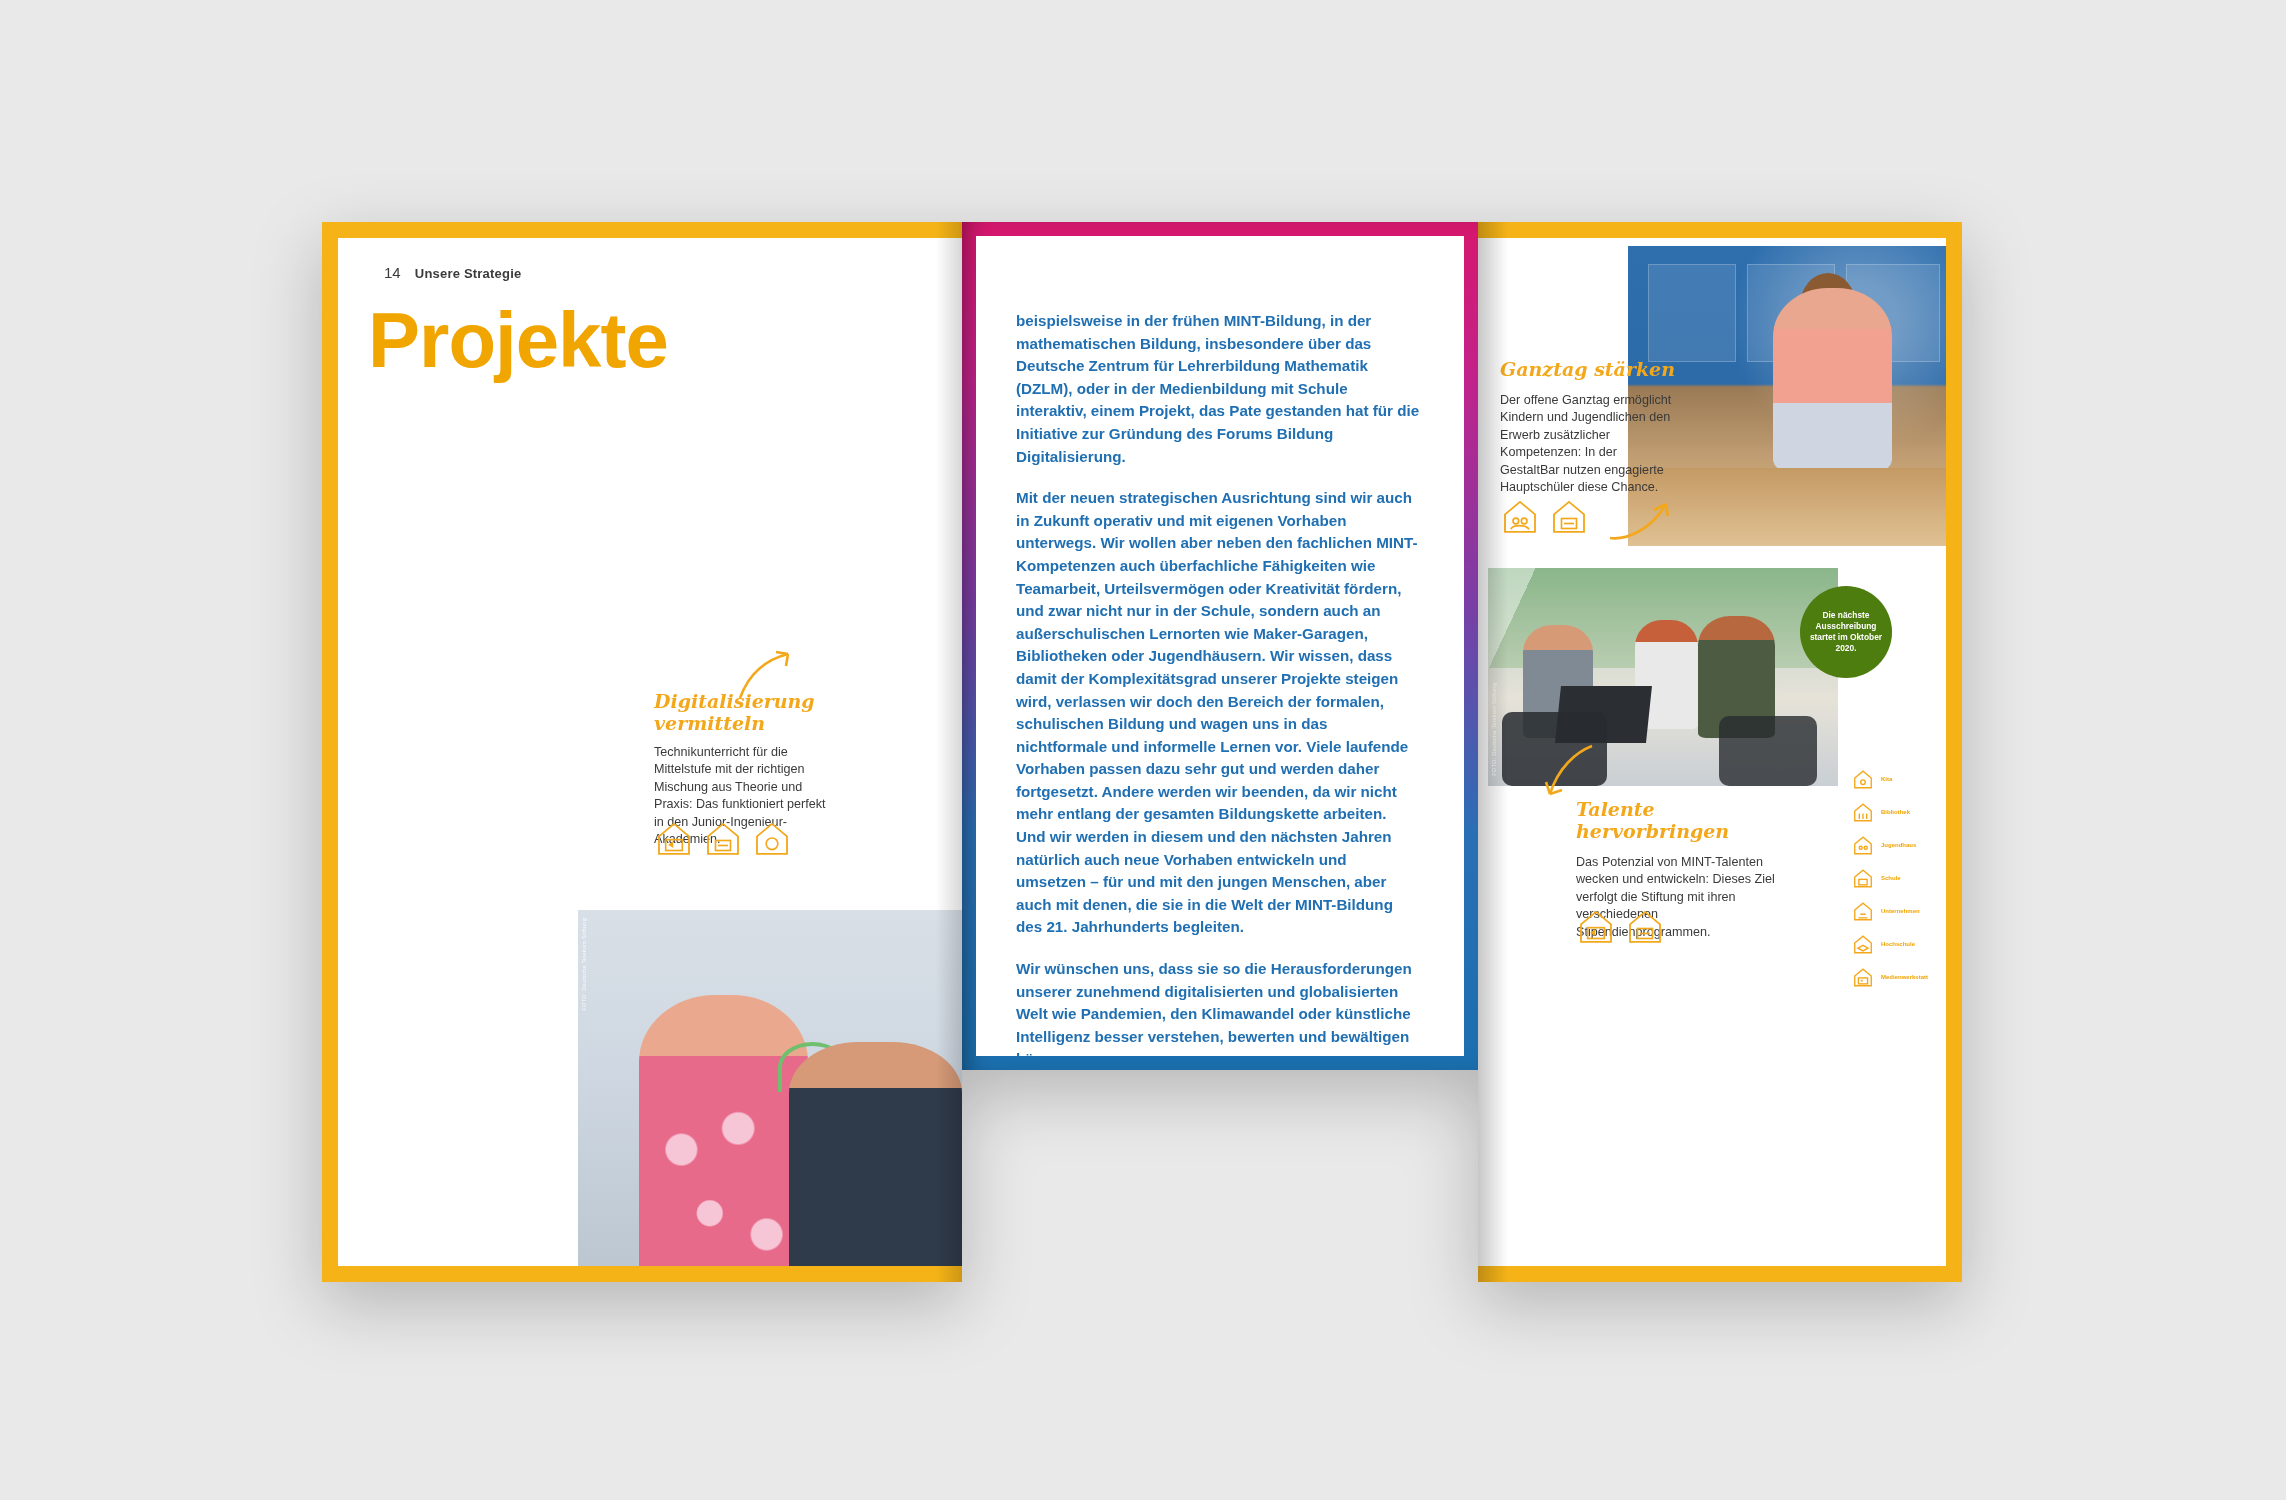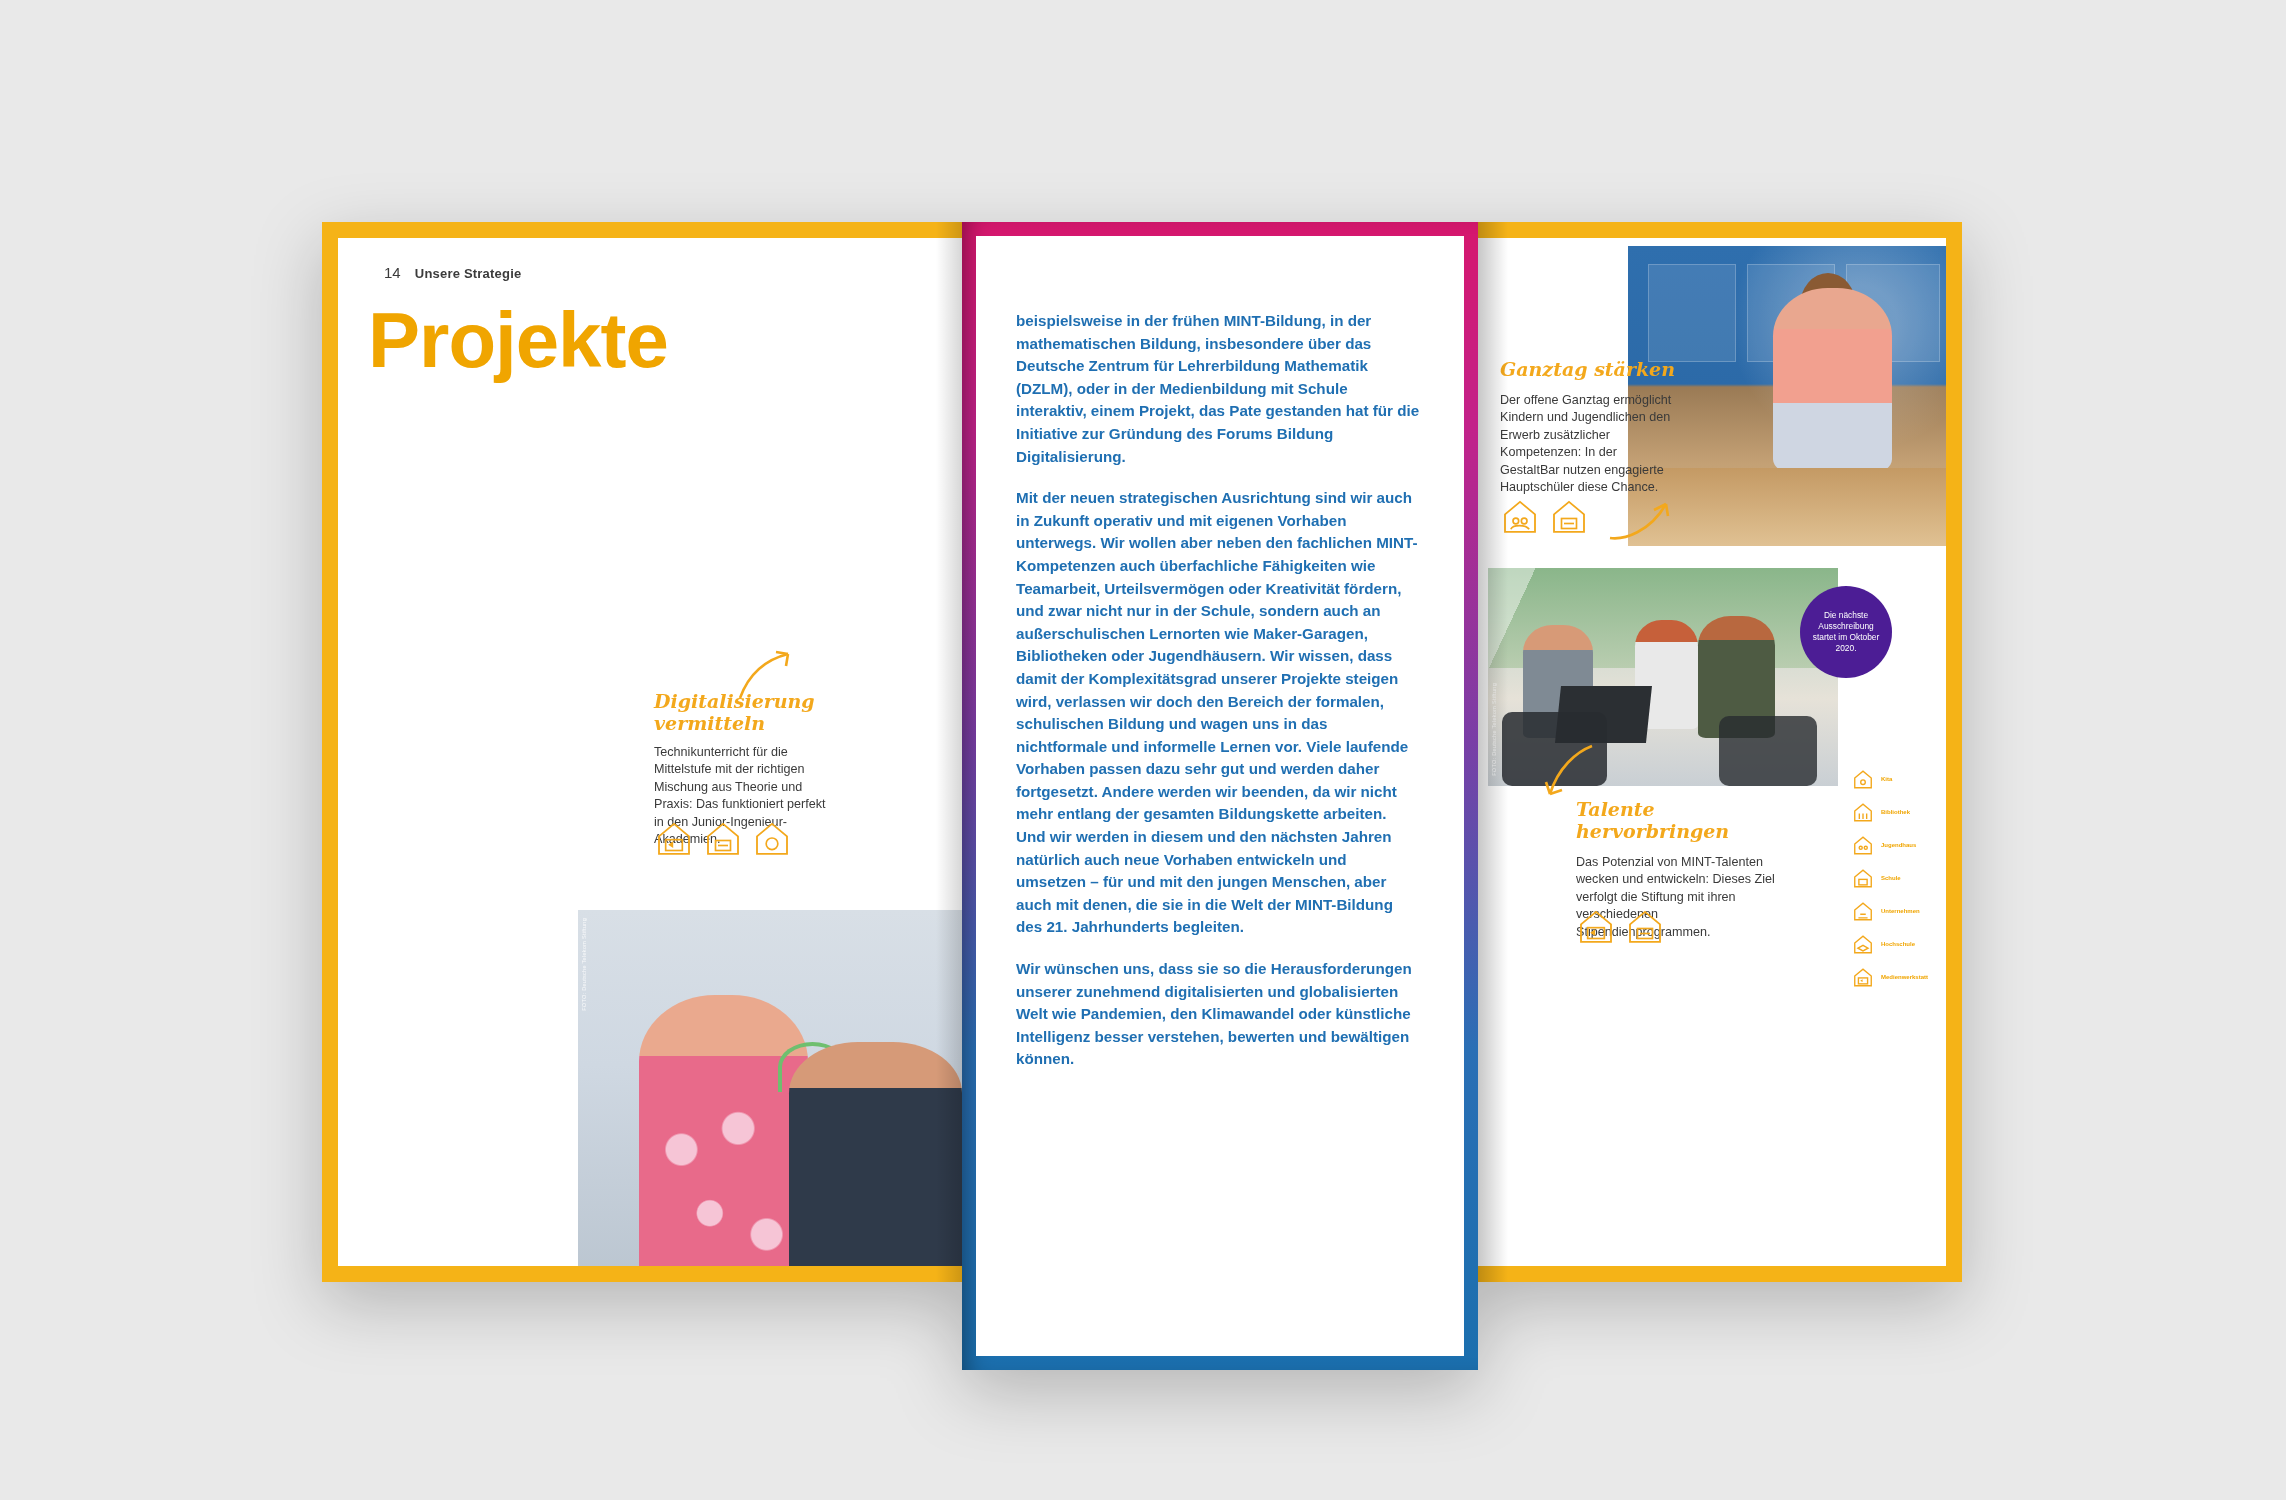--- a/index.html
+++ b/index.html
@@ -45,21 +45,21 @@
     left: 16px; top: 16px; right: 0; bottom: 16px;
     background: #ffffff;
     overflow: hidden;
     padding-left: 48px;
   }
 
   
   .page-mid {
     position: relative;
     width: 516px;
-    height: 1148px;
+    height: 848px;
     background: linear-gradient(to bottom, #d6176d 0%, #c2228a 18%, #7a3ea6 45%, #2a6fb5 72%, #1b6fae 100%);
     overflow: hidden;
     box-shadow: inset 18px 0 26px -16px rgba(0,0,0,0.45);
   }
   .page-mid .inner {
     position: absolute;
     left: 14px; top: 14px; right: 14px; bottom: 14px;
     background: #ffffff;
     overflow: hidden;
   }
@@ -175,27 +175,27 @@
     flex-direction: column;
     gap: 11px;
   }
   .legend-item { display: flex; align-items: center; gap: 7px; }
   .legend-item .lbl { font-size: 6px; color: #f0a500; font-weight: 700; }
 
   .badge-circle {
     position: absolute;
     width: 92px; height: 92px;
     border-radius: 50%;
-    background: #4c1d95;
+    background: #4d7c0f;
     color: #ffffff;
     display: flex; align-items: center; justify-content: center;
     text-align: center;
     font-size: 8.4px;
     line-height: 11px;
-    font-weight: 400;
+    font-weight: 700;
     padding: 6px;
     box-sizing: border-box;
   }
 
   .arrow-svg { position: absolute; }
 
   
   .ph-workshop {
     position: absolute; inset: 0;
     background:

